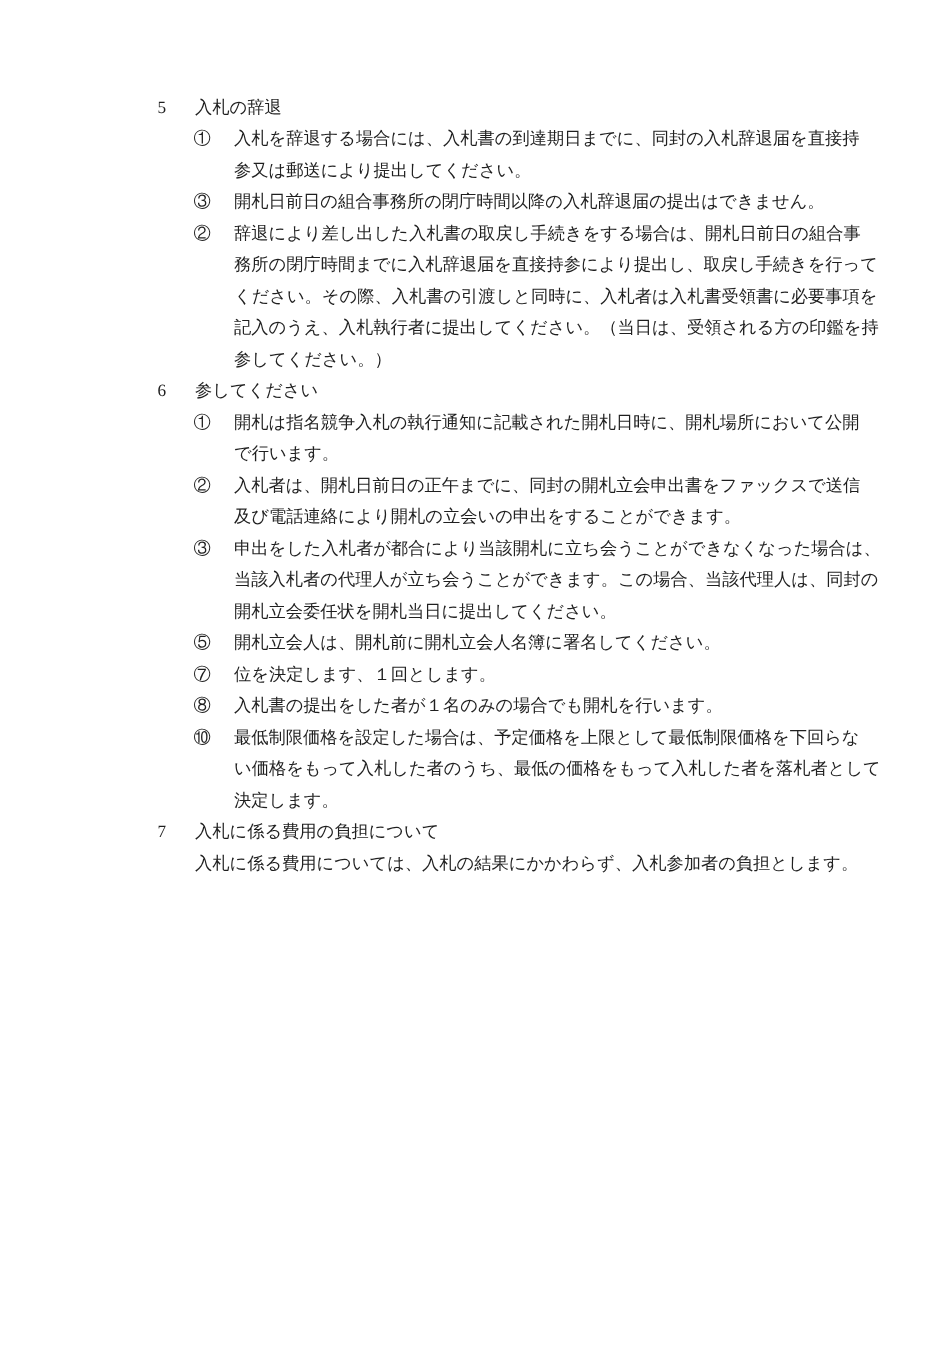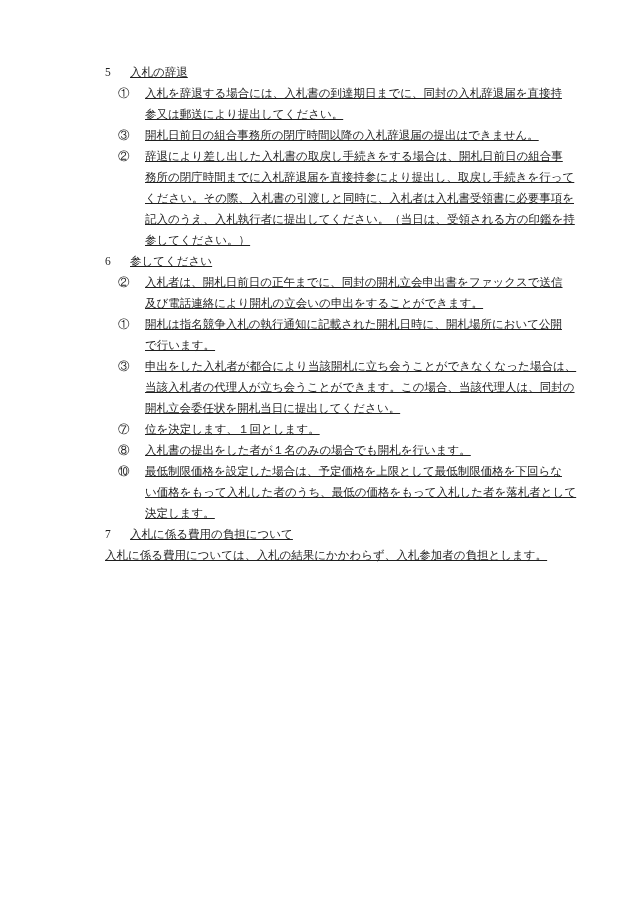--- a/index.html
+++ b/index.html
@@ -17,66 +17,68 @@
   }
   .doc {
     position: absolute;
     left: 105px;
     top: 62px;
     width: 492px;
     font-size: 11.5px;
     line-height: 21px;
     letter-spacing: 0;
   }
-  .section { margin: 0; padding: 0; text-decoration: underline; }
+  .section { margin: 0; padding: 0; }
   .heading { margin: 0; }
   .sec-num {
     display: inline-block;
     width: 25px;
   }
   .item {
-    margin-left: 13px;
+    margin-left: 24px;
     padding-left: 27px;
   }
   .marker {
     display: inline-block;
     width: 27px;
     margin-left: -27px;
   }
   .item-text {
     white-space: pre-line;
   }
   .sec-body {
+    margin-left: 25px;
     white-space: pre-line;
   }
 </style>
 </head>
 <body>
 
 <div class="doc">
     <div class="section">
       <div class="heading"><span class="sec-num">5</span><span class="sec-title">入札の辞退</span></div>
       <div class="item"><span class="marker">①</span><span class="item-text">入札を辞退する場合には、入札書の到達期日までに、同封の入札辞退届を直接持
 参又は郵送により提出してください。</span></div>
       <div class="item"><span class="marker">③</span><span class="item-text">開札日前日の組合事務所の閉庁時間以降の入札辞退届の提出はできません。</span></div>
       <div class="item"><span class="marker">②</span><span class="item-text">辞退により差し出した入札書の取戻し手続きをする場合は、開札日前日の組合事
 務所の閉庁時間までに入札辞退届を直接持参により提出し、取戻し手続きを行って
 ください。その際、入札書の引渡しと同時に、入札者は入札書受領書に必要事項を
 記入のうえ、入札執行者に提出してください。（当日は、受領される方の印鑑を持
 参してください。）</span></div>
     </div>
     <div class="section">
       <div class="heading"><span class="sec-num">6</span><span class="sec-title">参してください</span></div>
+      <div class="item"><span class="marker">①</span><span class="item-text">開札は指名競争入札の執行通知に記載された開札日時に、開札場所において公開
+で行います。</span></div>
       <div class="item"><span class="marker">②</span><span class="item-text">入札者は、開札日前日の正午までに、同封の開札立会申出書をファックスで送信
 及び電話連絡により開札の立会いの申出をすることができます。</span></div>
-      <div class="item"><span class="marker">①</span><span class="item-text">開札は指名競争入札の執行通知に記載された開札日時に、開札場所において公開
-で行います。</span></div>
       <div class="item"><span class="marker">③</span><span class="item-text">申出をした入札者が都合により当該開札に立ち会うことができなくなった場合は、
 当該入札者の代理人が立ち会うことができます。この場合、当該代理人は、同封の
 開札立会委任状を開札当日に提出してください。</span></div>
+      <div class="item"><span class="marker">⑤</span><span class="item-text">開札立会人は、開札前に開札立会人名簿に署名してください。</span></div>
       <div class="item"><span class="marker">⑦</span><span class="item-text">位を決定します、１回とします。</span></div>
       <div class="item"><span class="marker">⑧</span><span class="item-text">入札書の提出をした者が１名のみの場合でも開札を行います。</span></div>
       <div class="item"><span class="marker">⑩</span><span class="item-text">最低制限価格を設定した場合は、予定価格を上限として最低制限価格を下回らな
 い価格をもって入札した者のうち、最低の価格をもって入札した者を落札者として
 決定します。</span></div>
     </div>
     <div class="section">
       <div class="heading"><span class="sec-num">7</span><span class="sec-title">入札に係る費用の負担について</span></div>
       <div class="sec-body">入札に係る費用については、入札の結果にかかわらず、入札参加者の負担とします。</div>
     </div>

